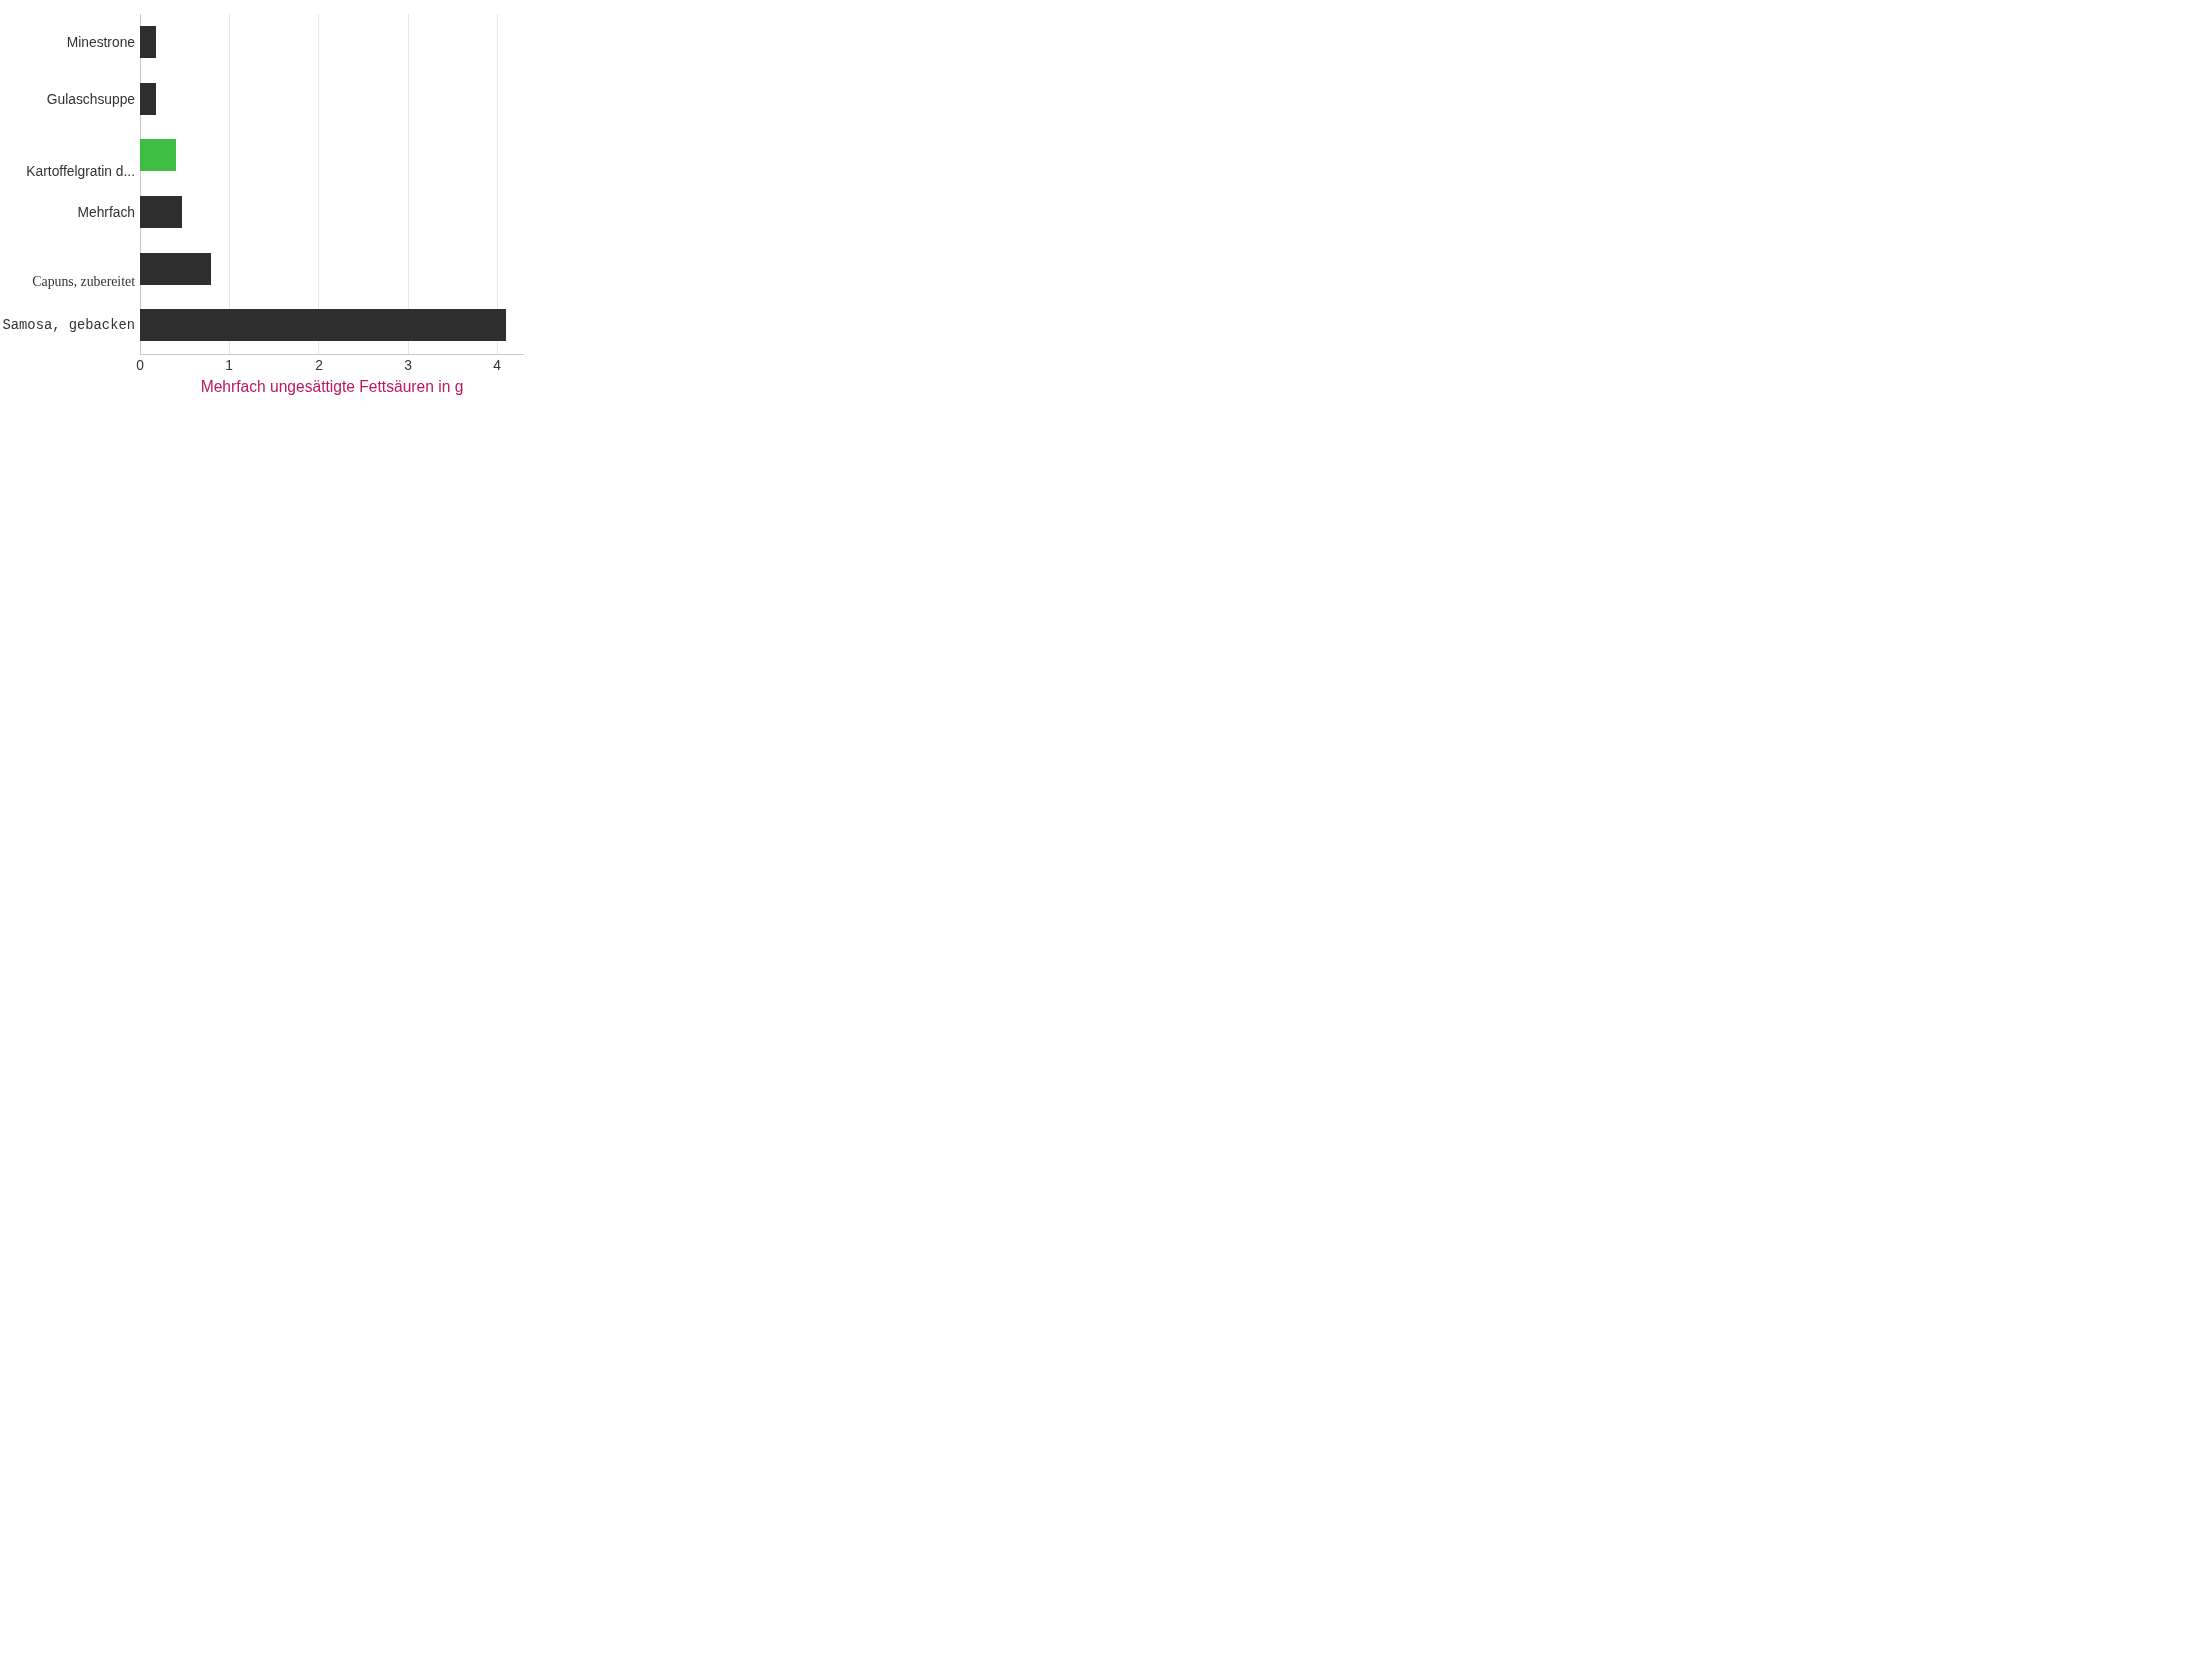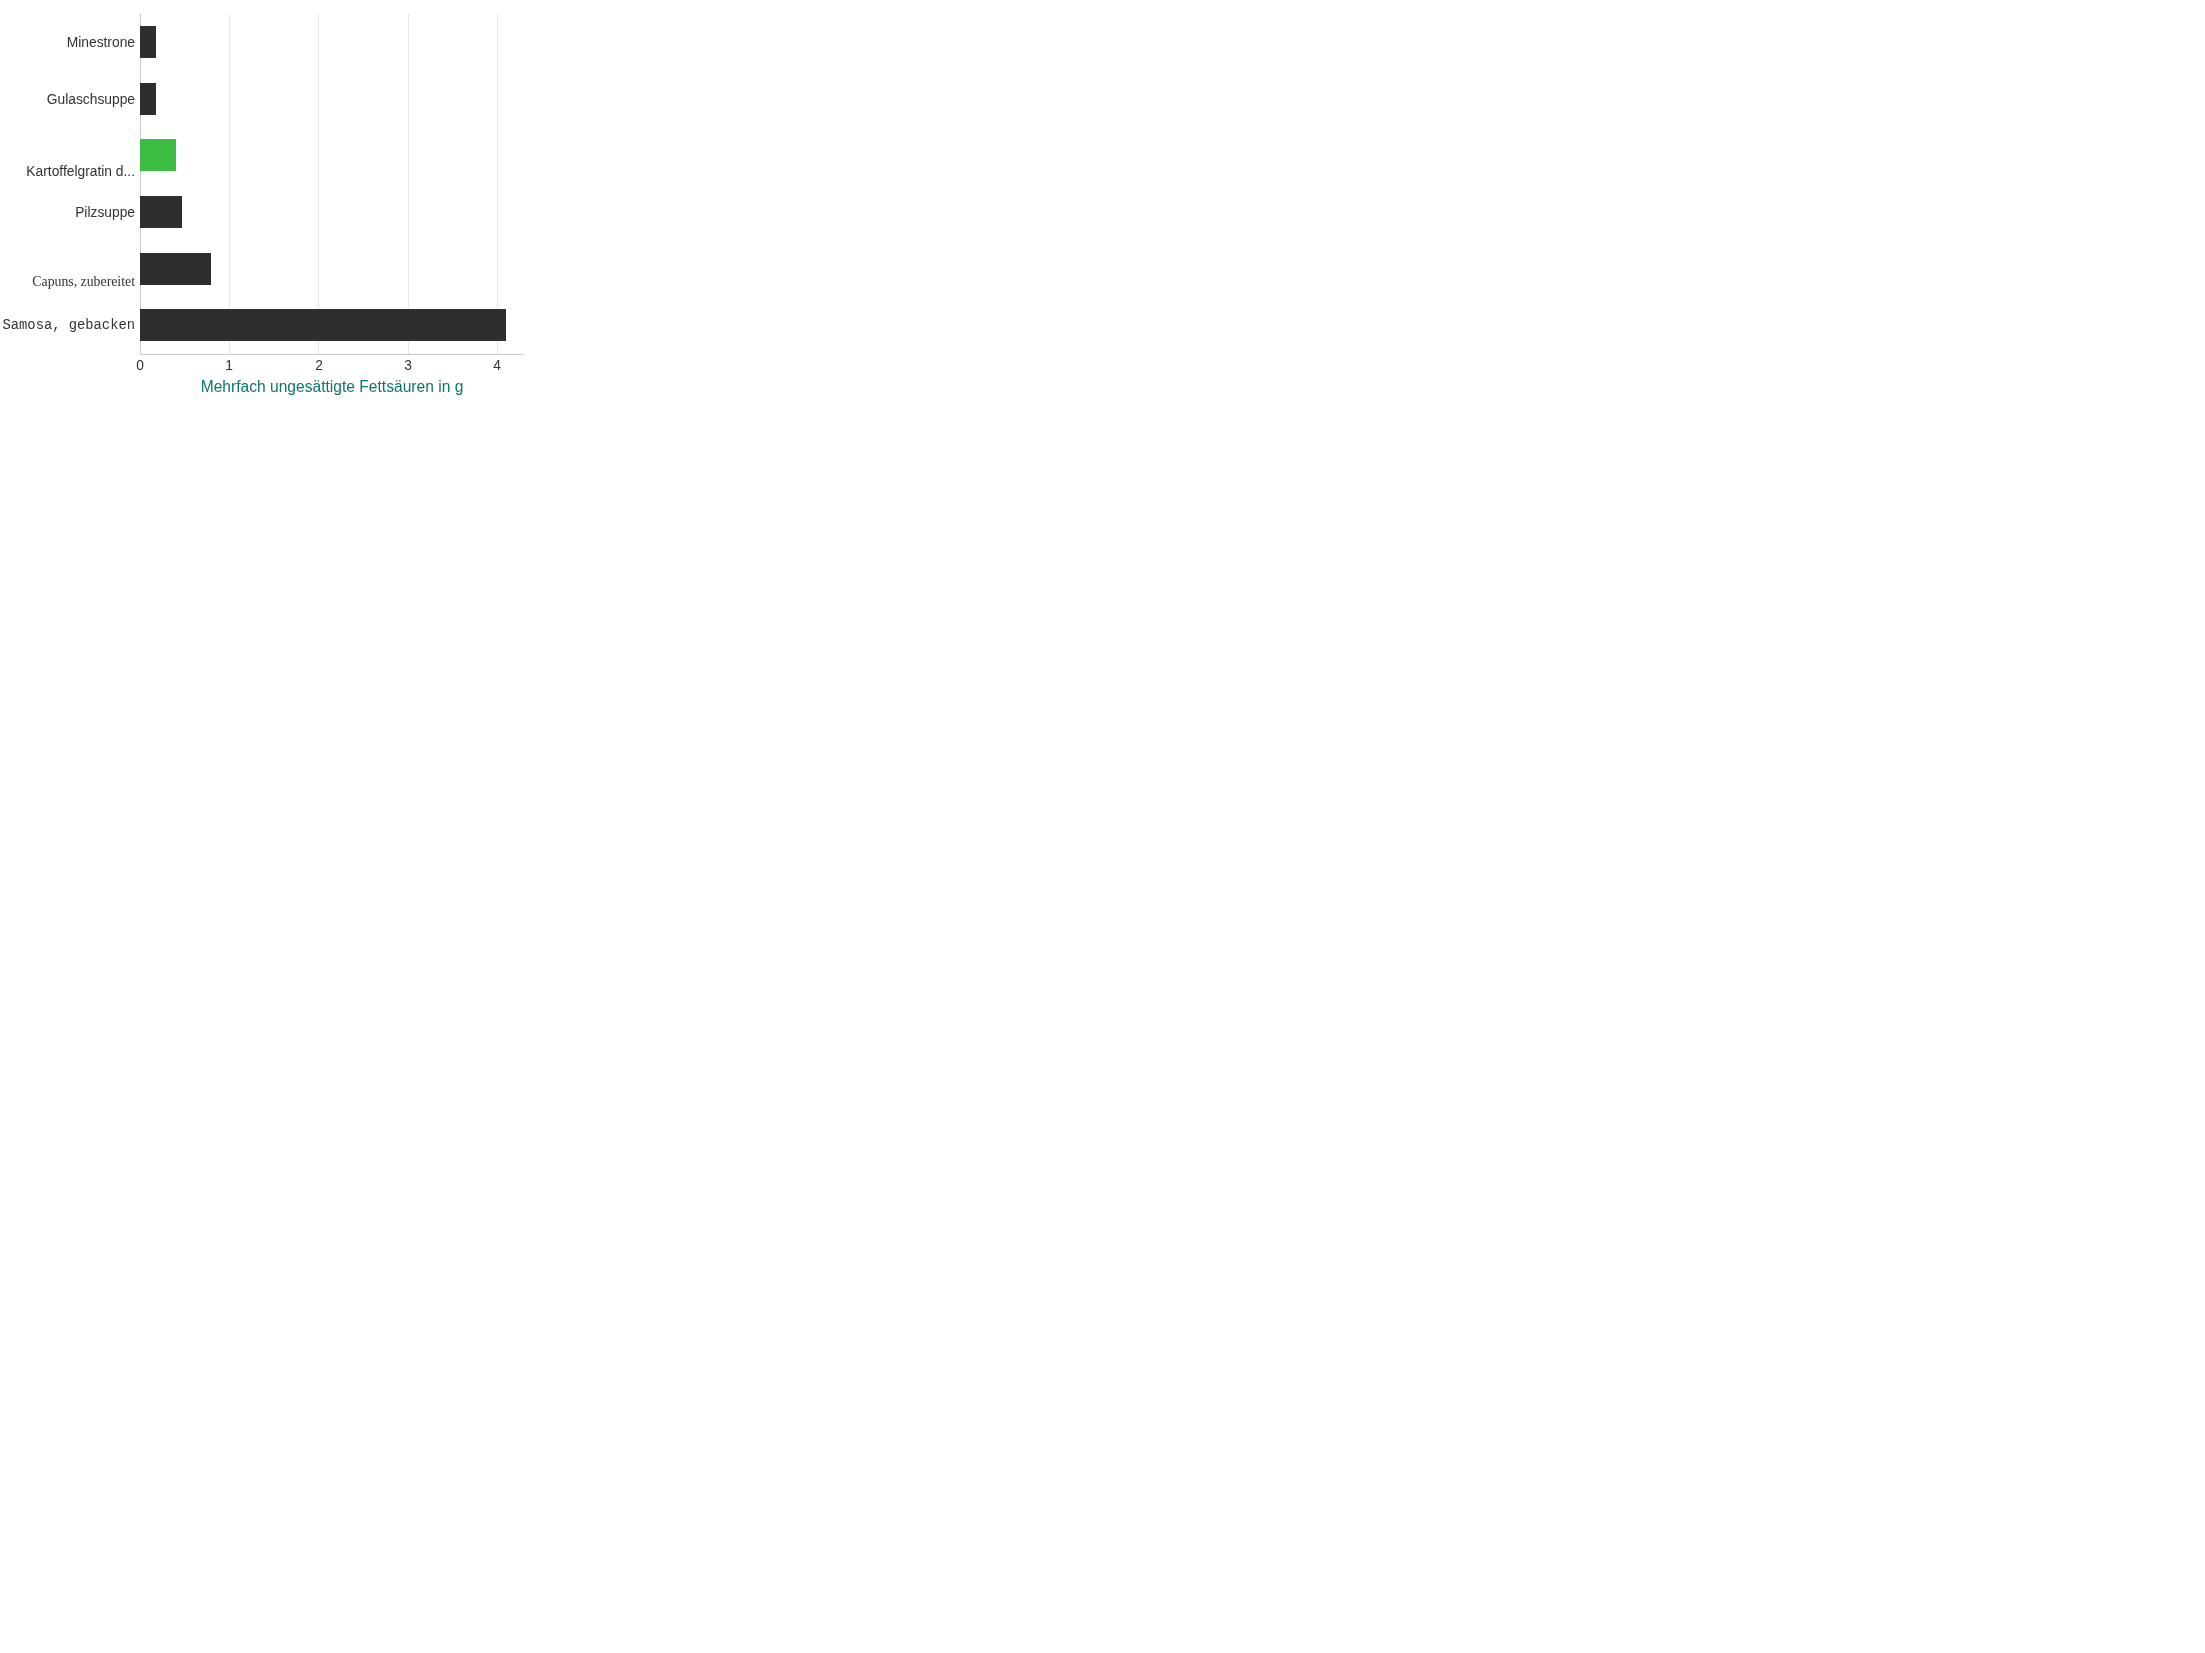--- a/index.html
+++ b/index.html
@@ -49,21 +49,21 @@
   .bar {
     position: absolute;
     background: #2e2e2e;
   }
   .bar.highlight {
     background: #3ebd43;
   }
   .x-axis-title {
     position: absolute;
     font-size: 15.6px;
-    color: #0f766e;
+    color: #be185d;
     text-align: center;
   }
   .axis-line {
     position: absolute;
     background: #c9c9c9;
   }
 </style>
 </head>
 <body>
 
@@ -87,20 +87,20 @@
     <div class="x-tick-label" style="left: 229px; top: 358px;">1</div>
     <div class="x-tick-label" style="left: 319px; top: 358px;">2</div>
     <div class="x-tick-label" style="left: 408px; top: 358px;">3</div>
     <div class="x-tick-label" style="left: 497px; top: 358px;">4</div>
     <div class="y-tick-label" style="right: 416px; top: 42px; margin-left: 28px;">Minestrone</div>
     <div class="bar" style="left: 140px; top: 26px; width: 16px; height: 32px;"></div>
     <div class="y-tick-label" style="right: 416px; top: 99px;">Gulaschsuppe</div>
     <div class="bar" style="left: 140px; top: 83px; width: 16px; height: 32px;"></div>
     <div class="y-tick-label" style="right: 416px; top: 155px; margin-top: 16px;">Kartoffelgratin d...</div>
     <div class="bar highlight" style="left: 140px; top: 139px; width: 36px; height: 32px;"></div>
-    <div class="y-tick-label" style="right: 416px; top: 212px;">Pilzsuppe</div>
+    <div class="y-tick-label" style="right: 416px; top: 212px;">Mehrfach</div>
     <div class="bar" style="left: 140px; top: 196px; width: 42px; height: 32px;"></div>
     <div class="y-tick-label" style="right: 416px; top: 282px; font-family: Liberation Serif, serif;">Capuns, zubereitet</div>
     <div class="bar" style="left: 140px; top: 253px; width: 71px; height: 32px;"></div>
     <div class="y-tick-label" style="right: 416px; top: 325px; font-family: Liberation Mono, monospace;">Samosa, gebacken</div>
     <div class="bar" style="left: 140px; top: 309px; width: 366px; height: 32px;"></div>
   </div>
 
 
 </body></html>

